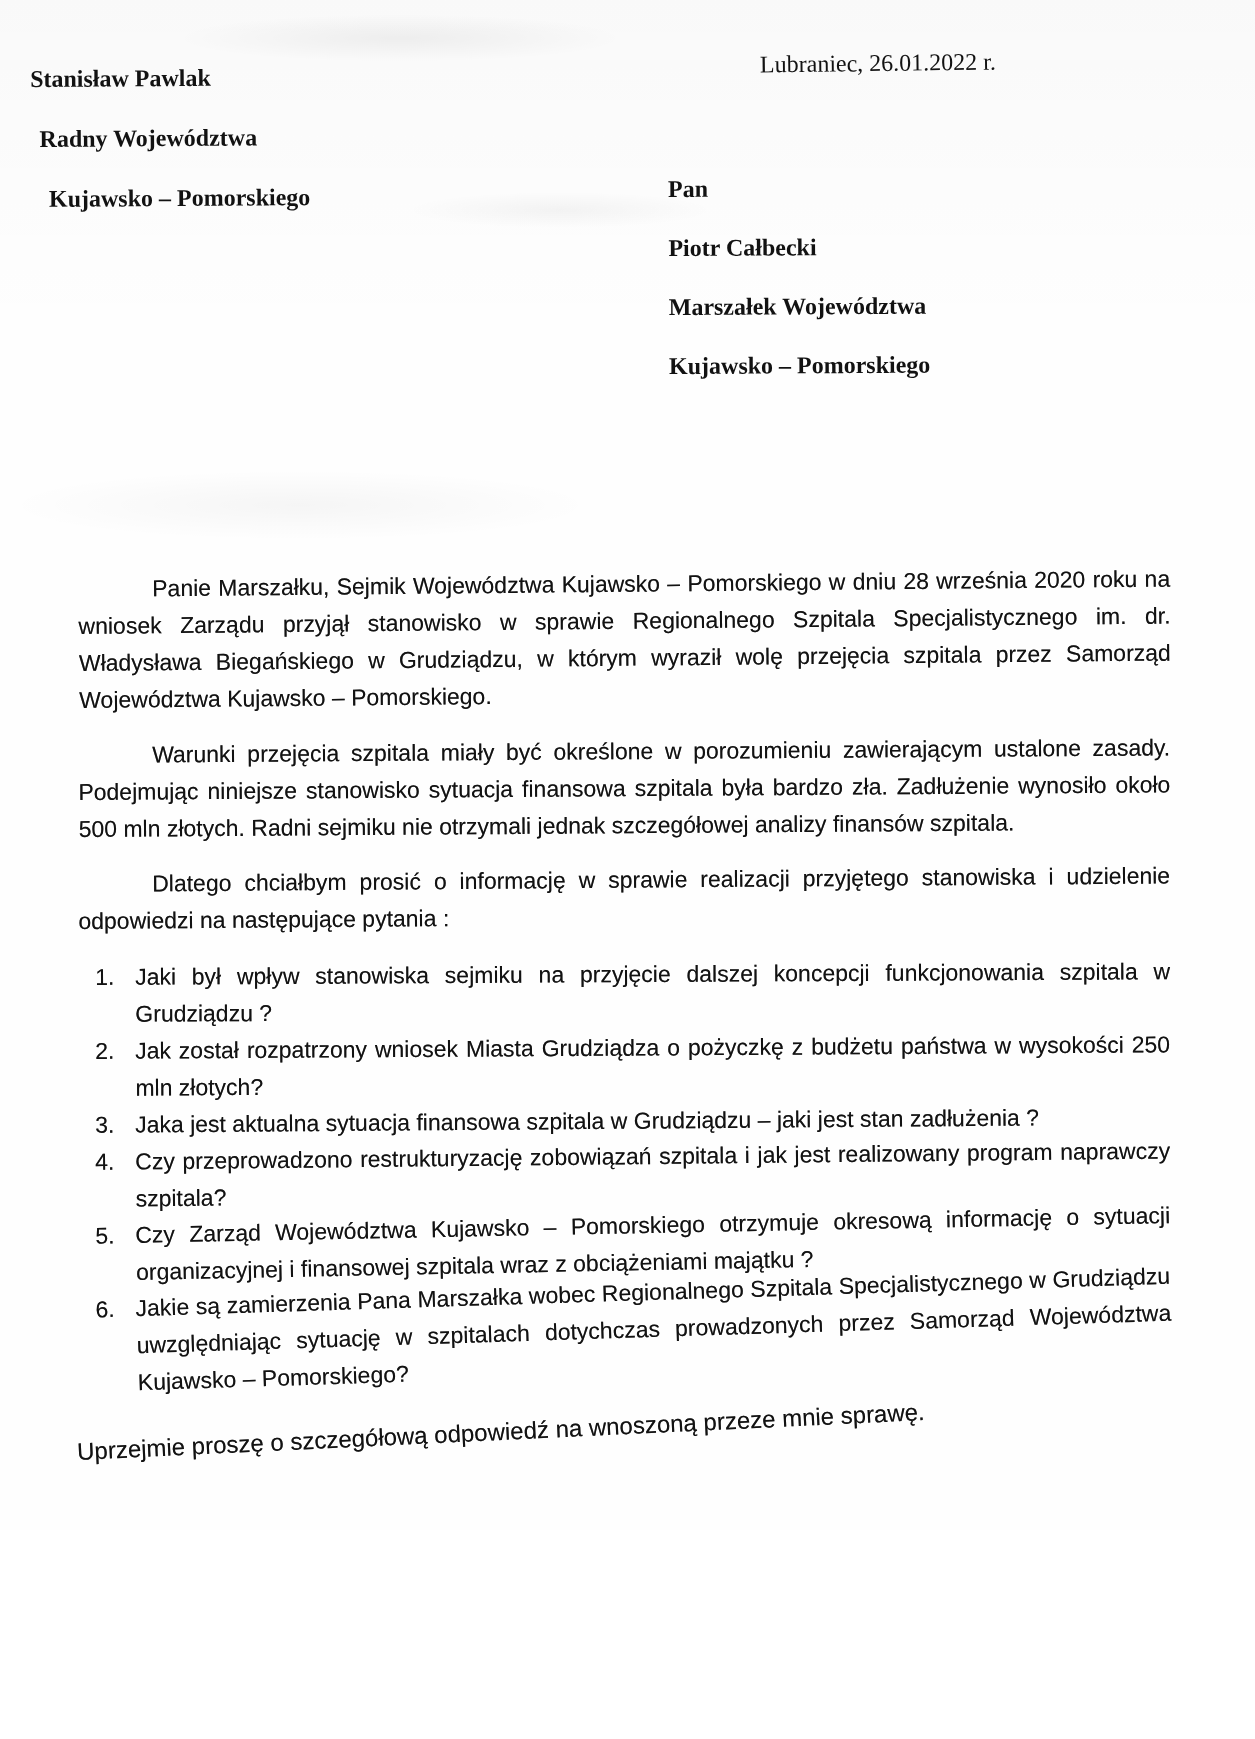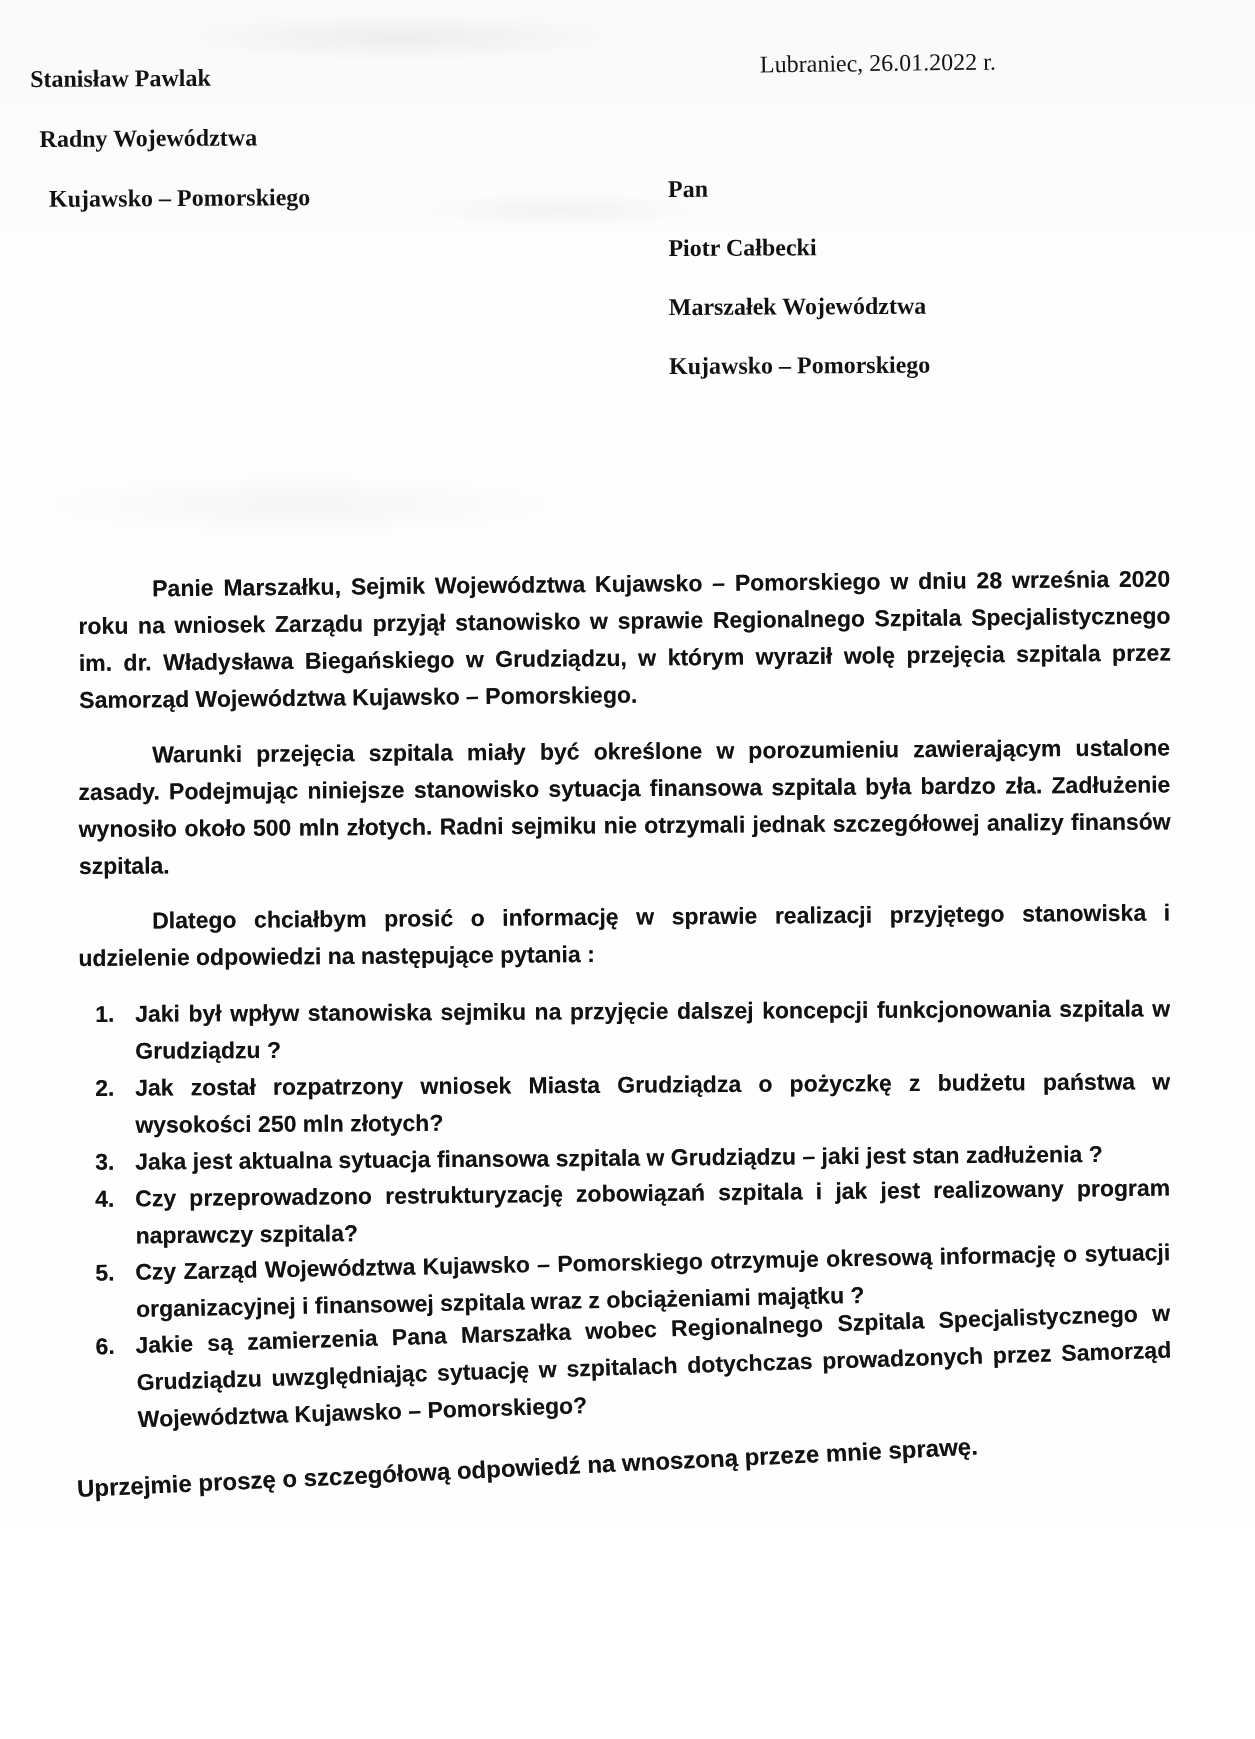--- a/index.html
+++ b/index.html
@@ -39,21 +39,20 @@
   
   .recipient{position:absolute;left:668px;top:176px;font-family:"Liberation Serif",serif;
              font-weight:700;font-size:24px;transform:rotate(-0.3deg);transform-origin:left top;}
   .recipient .r-line{margin-bottom:32px;white-space:nowrap;}
 
   
   .body-text{
     position:absolute;left:78px;top:571px;width:1092px;
     font-size:23px;line-height:37px;text-align:justify;
     text-shadow:0 0 .4px rgba(0,0,0,.5);
-    font-weight:bold;
   }
   .para{margin:0 0 18px 0;text-indent:74px;transform-origin:left top;}
   .para.p1{transform:rotate(-0.55deg);}
   .para.p2{transform:rotate(-0.40deg);}
   .para.p3{transform:rotate(-0.45deg);}
 
   .questions{margin-top:19px;}
   .q{display:flex;transform-origin:left top;}
   .q .num{flex:0 0 57px;box-sizing:border-box;padding-left:17px;}
   .q .txt{flex:1;text-align:justify;}

